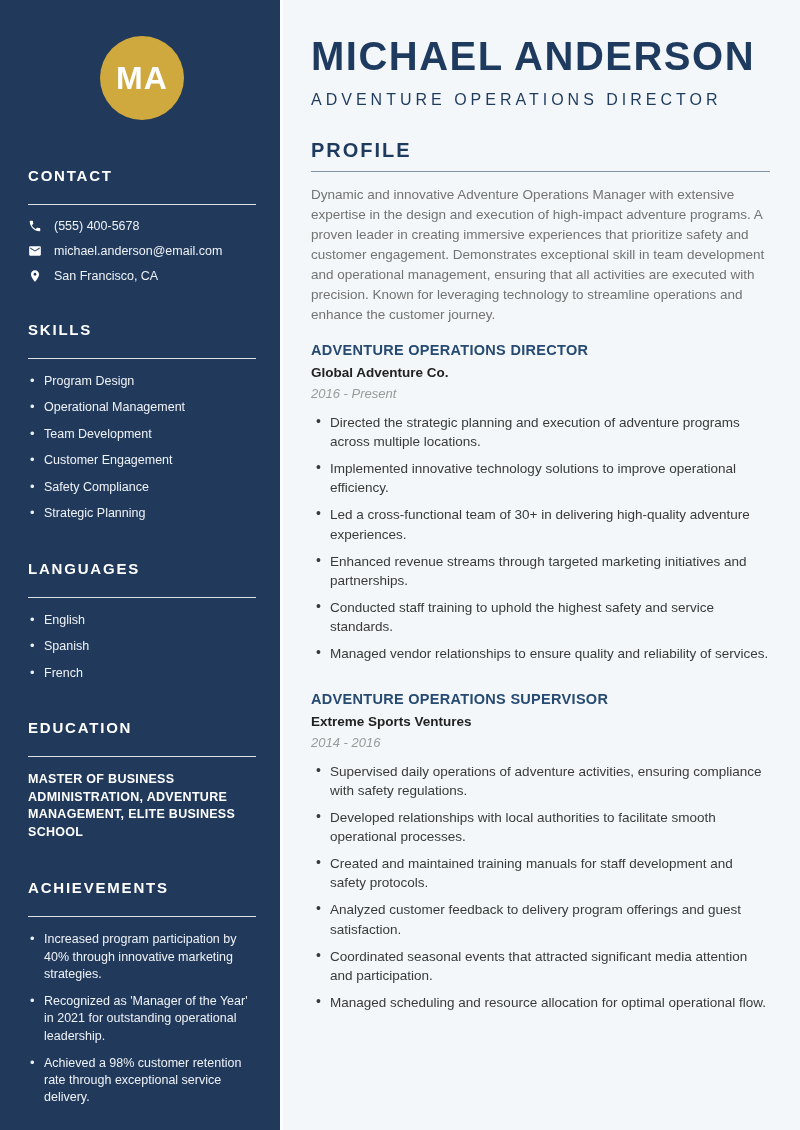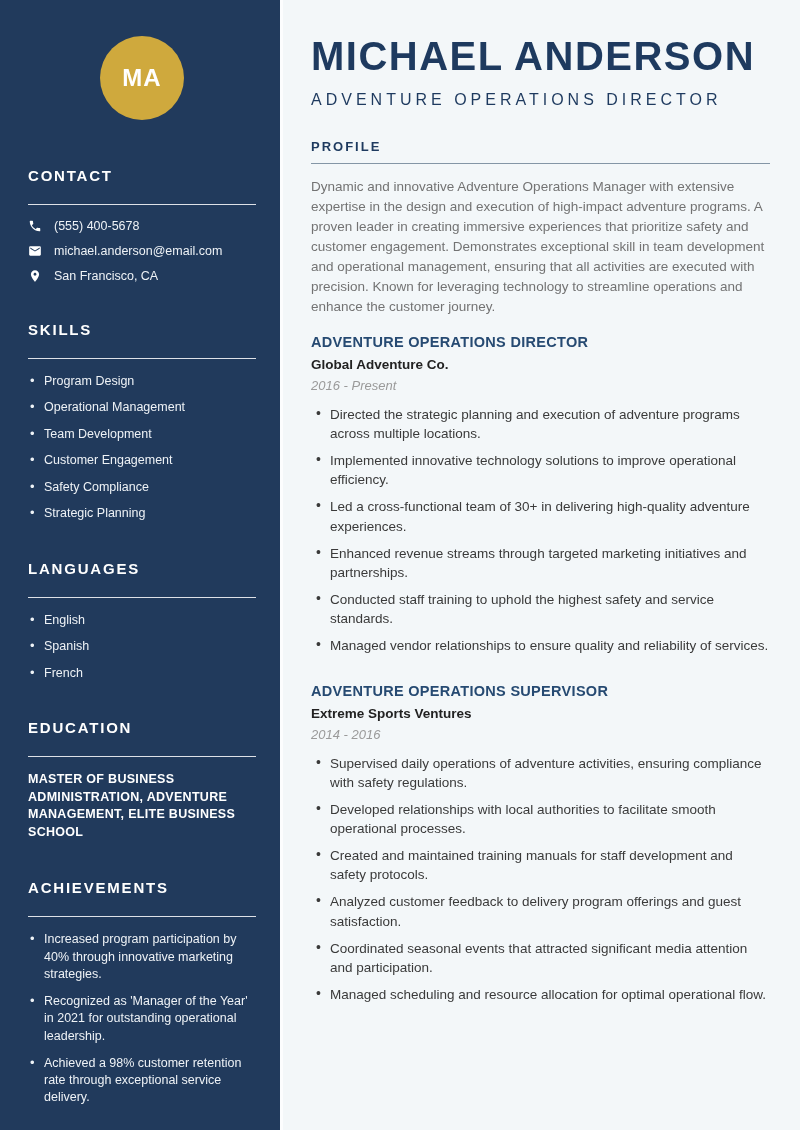--- a/index.html
+++ b/index.html
@@ -23,21 +23,21 @@
     color: #eef2f6;
     padding: 36px 24px 20px 28px;
     overflow: hidden;
   }
   .avatar {
     width: 84px; height: 84px;
     border-radius: 50%;
     background: #cfa93d;
     color: #ffffff;
     display: flex; align-items: center; justify-content: center;
-    font-size: 24px; font-weight: bold; letter-spacing: 1px;
+    font-size: 32px; font-weight: bold; letter-spacing: 1px;
     margin: 0 auto;
   }
   .side-section { margin-top: 38px; }
   .side-section.first { margin-top: 47px; }
   .side-heading {
     color: #ffffff;
     font-size: 15px;
     font-weight: bold;
     letter-spacing: 1.8px;
     padding-bottom: 20px;
@@ -94,21 +94,21 @@
   .job-subtitle {
     margin-top: 15px;
     color: #1e3a5f;
     font-size: 16px;
     letter-spacing: 4px;
     font-weight: 500;
   }
   .main-heading {
     margin-top: 30px;
     color: #1e3a5f;
-    font-size: 13px;
+    font-size: 20px;
     font-weight: bold;
     letter-spacing: 2px;
     padding-bottom: 9px;
     border-bottom: 1px solid #8496a6;
   }
   .profile-text {
     margin-top: 13px;
     font-size: 13.5px;
     color: #737373;
     line-height: 1.48;

